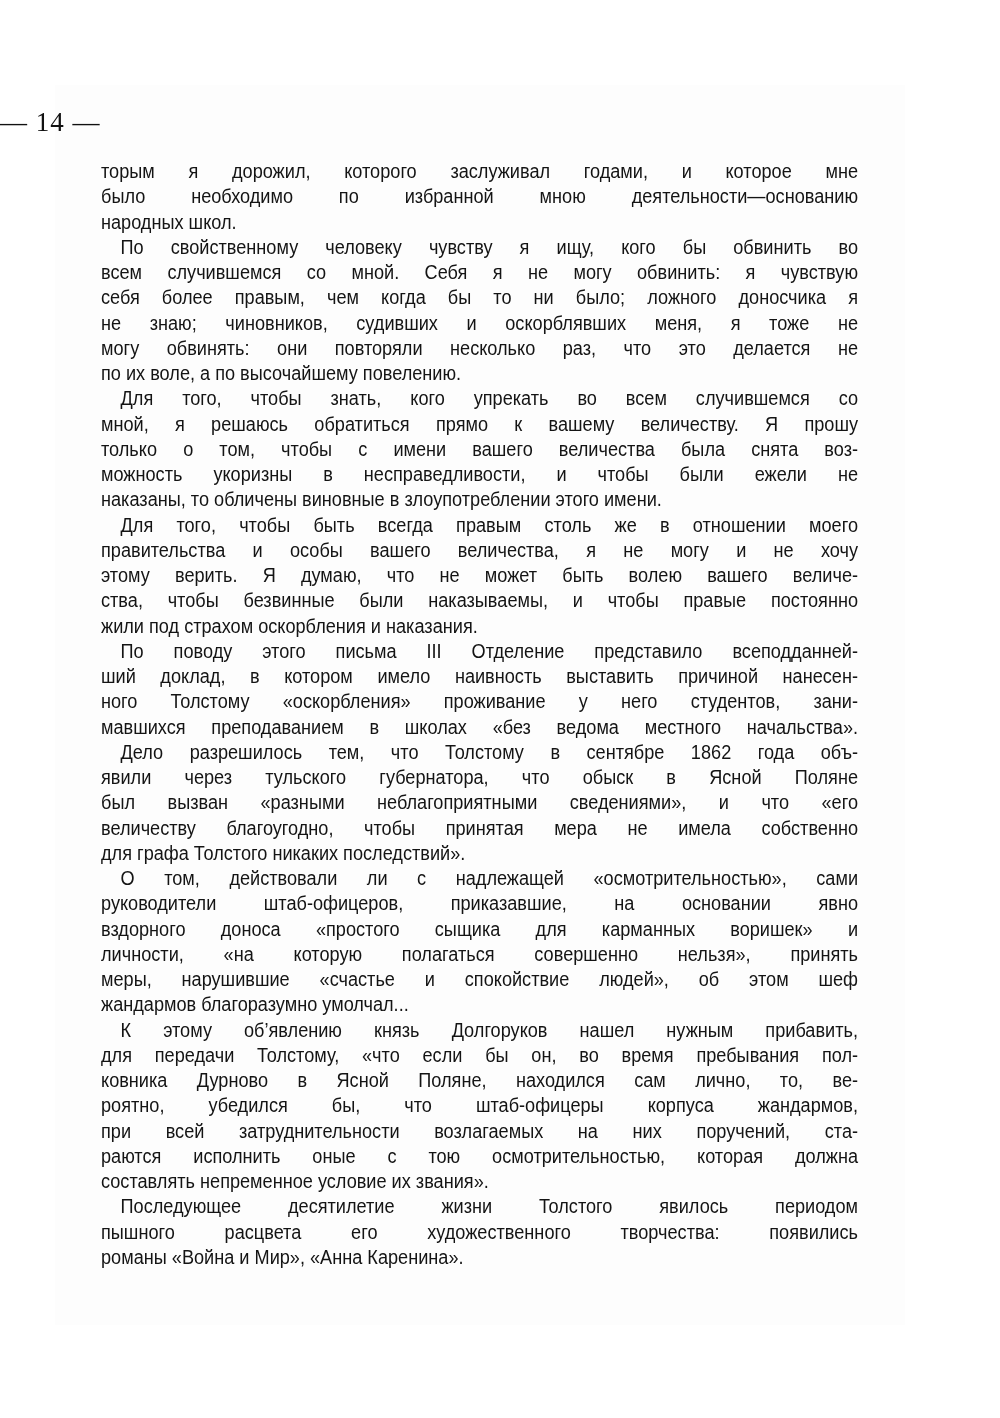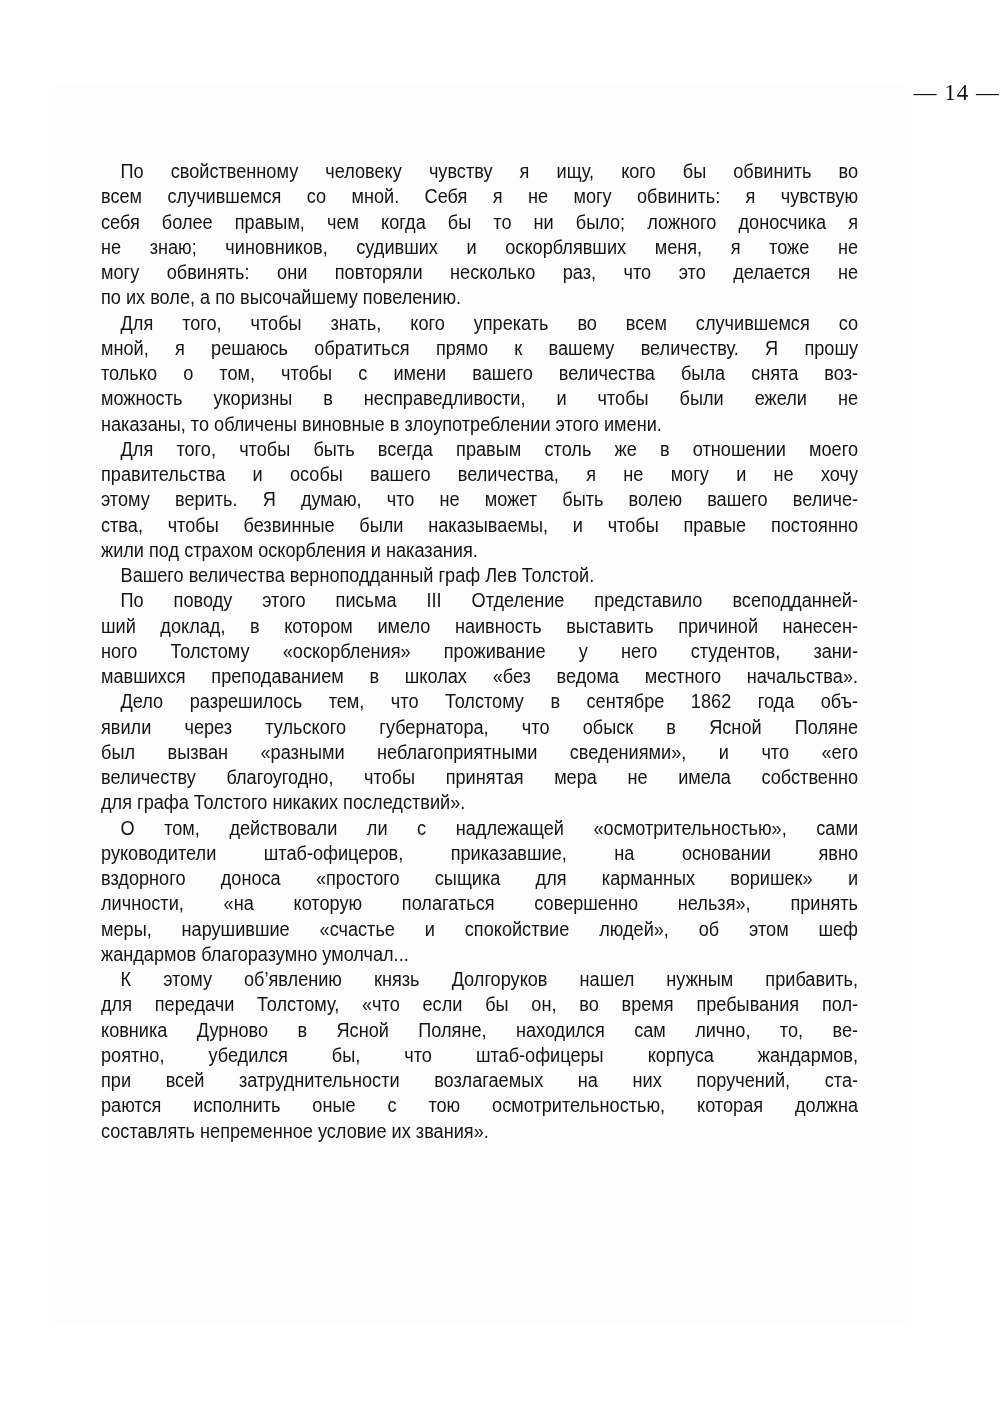--- a/index.html
+++ b/index.html
@@ -16,26 +16,26 @@
   .page {
     position: absolute;
     left: 55px;
     top: 85px;
     width: 850px;
     height: 1240px;
     background: #fdfdfd;
   }
   .page-number {
     position: absolute;
-    top: 80px;
+    top: 107px;
     left: 0;
     width: 1000px;
-    text-align: right;
+    text-align: left;
     font-family: "Liberation Serif", serif;
-    font-size: 23px;
+    font-size: 27px;
     color: #111;
     letter-spacing: 1px;
   }
   .text {
     position: absolute;
     left: 101px;
     top: 159px;
     width: 757px;
     font-family: "Liberation Sans", sans-serif;
     font-size: 19.5px;
@@ -62,20 +62,25 @@
 </style>
 </head>
 <body>
 
 <div class="page"></div>
 
 <div class="page-number">— 14 —</div>
 
 <div class="text">
 
+  <div>
+    <span class="line">торым я дорожил, которого заслуживал годами, и которое мне</span>
+    <span class="line">было необходимо по избранной мною деятельности—основанию</span>
+    <span class="line last">народных школ.</span>
+  </div>
 
   <div>
     <span class="line indent">По свойственному человеку чувству я ищу, кого бы обвинить во</span>
     <span class="line">всем случившемся со мной. Себя я не могу обвинить: я чувствую</span>
     <span class="line">себя более правым, чем когда бы то ни было; ложного доносчика я</span>
     <span class="line">не знаю; чиновников, судивших и оскорблявших меня, я тоже не</span>
     <span class="line">могу обвинять: они повторяли несколько раз, что это делается не</span>
     <span class="line last">по их воле, а по высочайшему повелению.</span>
   </div>
 
@@ -88,23 +93,20 @@
   </div>
 
   <div>
     <span class="line indent">Для того, чтобы быть всегда правым столь же в отношении моего</span>
     <span class="line">правительства и особы вашего величества, я не могу и не хочу</span>
     <span class="line">этому верить. Я думаю, что не может быть волею вашего величе-</span>
     <span class="line">ства, чтобы безвинные были наказываемы, и чтобы правые постоянно</span>
     <span class="line last">жили под страхом оскорбления и наказания.</span>
   </div>
 
-  <div>
-    <span class="line indent last">Вашего величества верноподданный граф Лев Толстой.</span>
-  </div>
 
 
   <div>
     <span class="line indent">По поводу этого письма III Отделение представило всеподданней-</span>
     <span class="line">ший доклад, в котором имело наивность выставить причиной нанесен-</span>
     <span class="line">ного Толстому «оскорбления» проживание у него студентов, зани-</span>
     <span class="line">мавшихся преподаванием в школах «без ведома местного начальства».</span>
   </div>
 
   <div>
@@ -127,14 +129,19 @@
   <div>
     <span class="line indent">К этому об’явлению князь Долгоруков нашел нужным прибавить,</span>
     <span class="line">для передачи Толстому, «что если бы он, во время пребывания пол-</span>
     <span class="line">ковника Дурново в Ясной Поляне, находился сам лично, то, ве-</span>
     <span class="line">роятно, убедился бы, что штаб-офицеры корпуса жандармов,</span>
     <span class="line">при всей затруднительности возлагаемых на них поручений, ста-</span>
     <span class="line">раются исполнить оные с тою осмотрительностью, которая должна</span>
     <span class="line last">составлять непременное условие их звания».</span>
   </div>
 
+  <div>
+    <span class="line indent">Последующее десятилетие жизни Толстого явилось периодом</span>
+    <span class="line">пышного расцвета его художественного творчества: появились</span>
+    <span class="line last">романы «Война и Мир», «Анна Каренина».</span>
+  </div>
 
 </div>
 
 </body></html>

